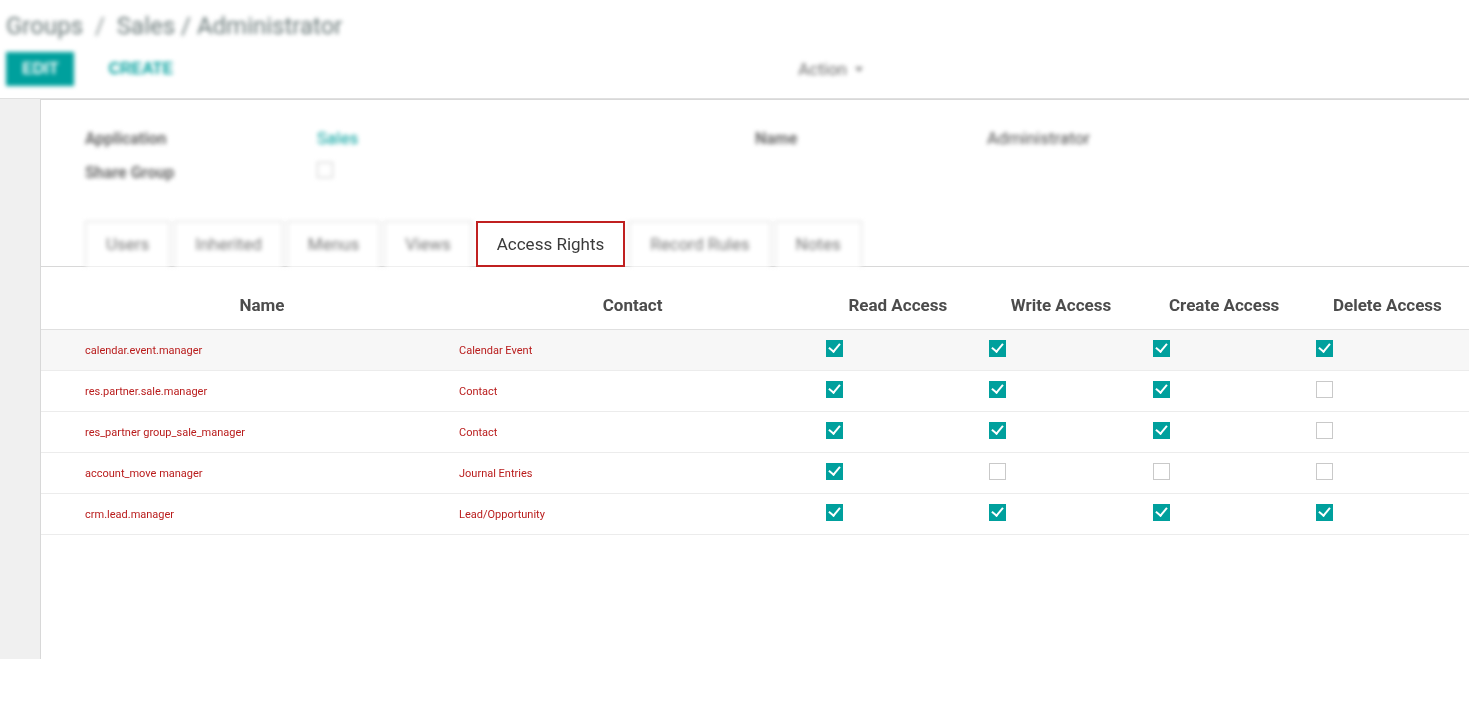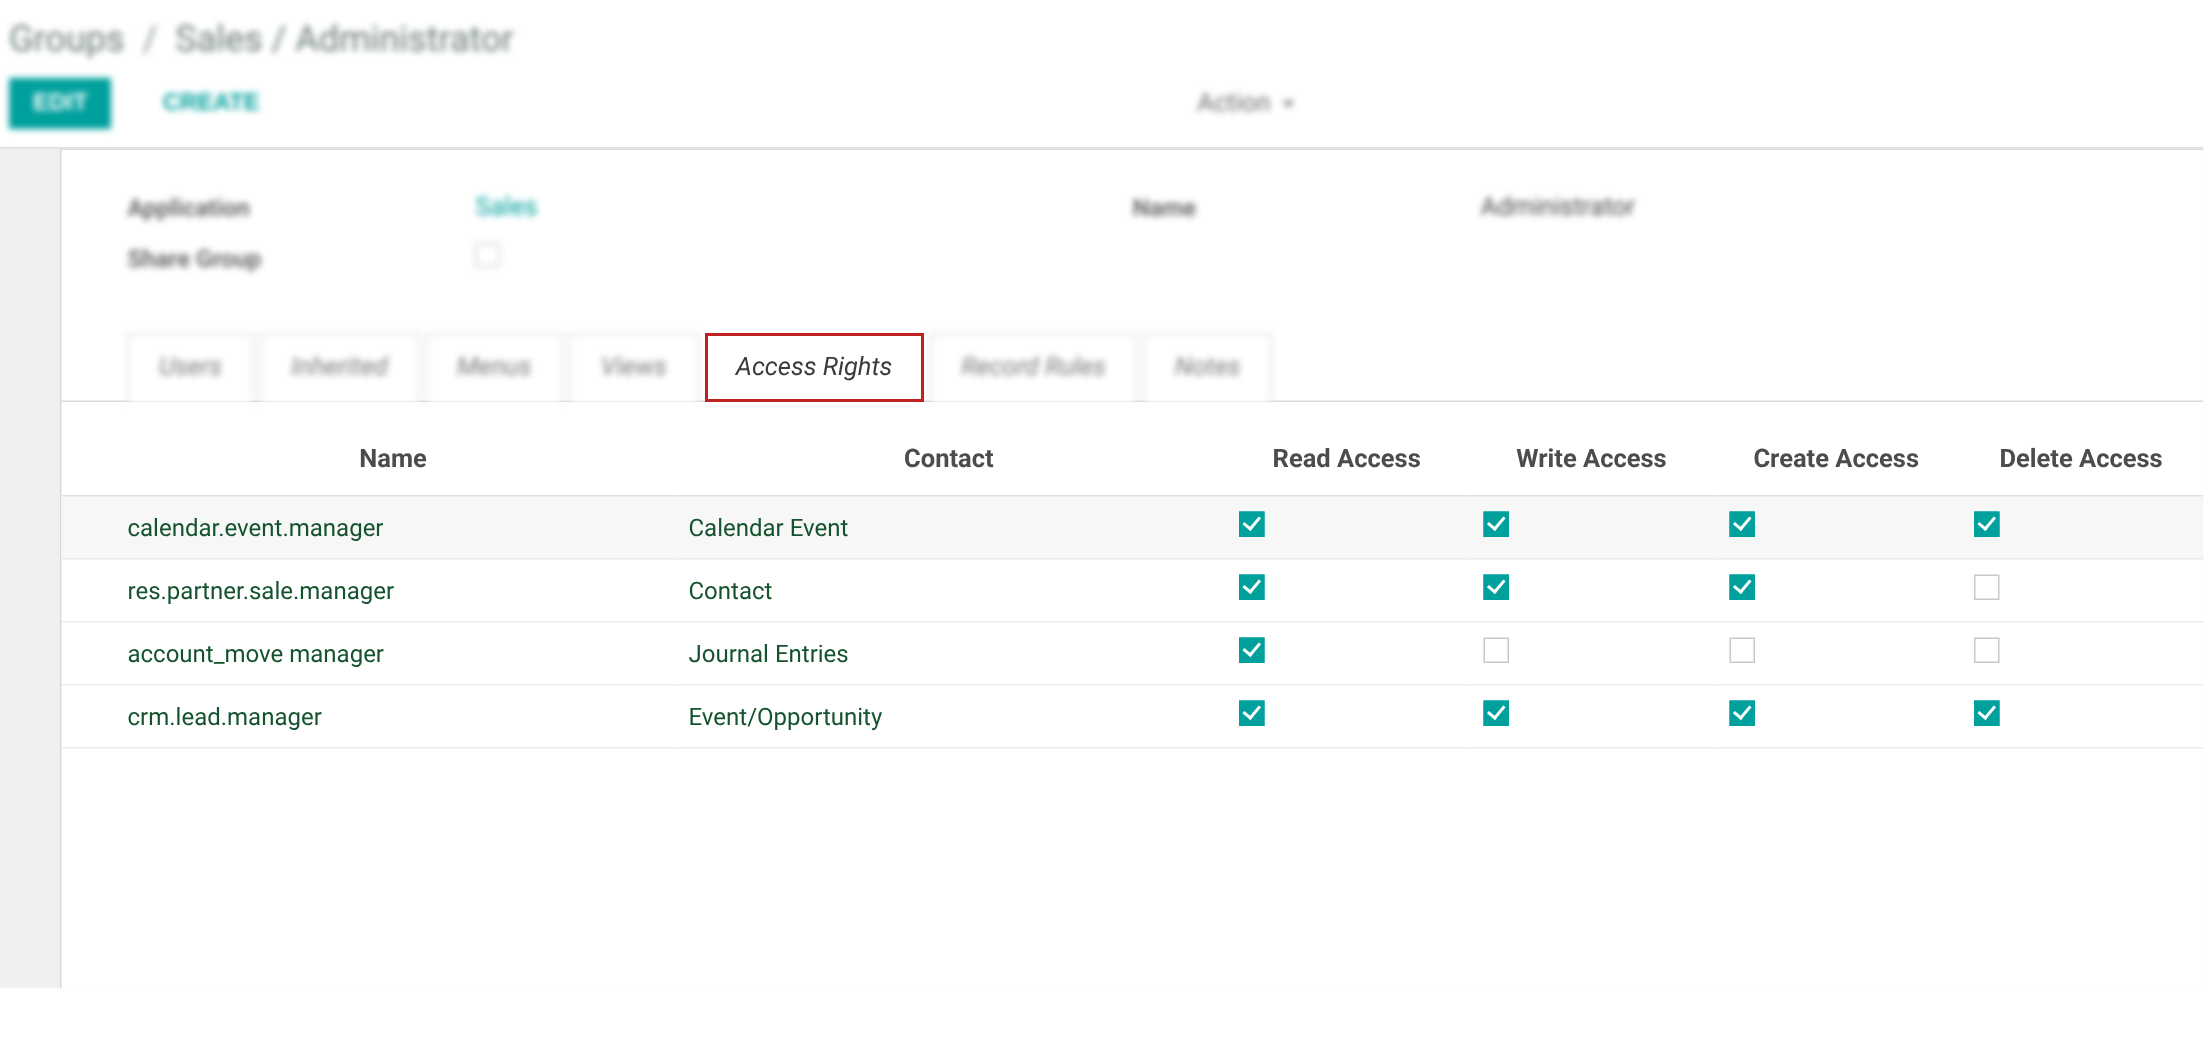--- a/index.html
+++ b/index.html
@@ -88,21 +88,20 @@
     width: 16px; height: 16px;
     border: 1px solid #c9c9c9;
     display: inline-block;
     background: #fff;
   }
 
   .tabs {
     display: flex;
     padding: 0 0 0 44px;
     border-bottom: 1px solid #d8d8d8;
-    font-style: italic;
   }
   .tab {
     padding: 12px 20px;
     border: 1px solid #d8d8d8;
     border-bottom: none;
     margin-right: 4px;
     background: #fff;
     color: #7a7a7a;
     font-size: 17px;
     cursor: pointer;
@@ -127,22 +126,22 @@
     text-align: center;
     font-size: 17px;
     font-weight: 700;
     color: #4c4c4c;
     padding: 28px 10px 14px 10px;
     border-bottom: 1px solid #e0e0e0;
   }
   thead th.check-col { text-align: center; }
   tbody td {
     padding: 10px 10px;
-    font-size: 16px;
-    color: #14532d;
+    font-size: 11px;
+    color: #b91c1c;
     border-bottom: 1px solid #ececec;
   }
   tbody tr:nth-child(1) td { background: #f7f7f7; }
   th:first-child, td:first-child { padding-left: 44px; }
   .col-name { width: 400px; }
   .col-object { width: 360px; }
   .col-check { width: 160px; }
 
   .cb {
     width: 17px; height: 17px;
@@ -240,30 +239,38 @@
             </tr>
             <tr>
               <td>res.partner.sale.manager</td>
               <td>Contact</td>
               <td><span class="cb checked"></span></td>
               <td><span class="cb checked"></span></td>
               <td><span class="cb checked"></span></td>
               <td><span class="cb unchecked"></span></td>
             </tr>
             <tr>
+              <td>res_partner group_sale_manager</td>
+              <td>Contact</td>
+              <td><span class="cb checked"></span></td>
+              <td><span class="cb checked"></span></td>
+              <td><span class="cb checked"></span></td>
+              <td><span class="cb unchecked"></span></td>
+            </tr>
+            <tr>
               <td>account_move manager</td>
               <td>Journal Entries</td>
               <td><span class="cb checked"></span></td>
               <td><span class="cb unchecked"></span></td>
               <td><span class="cb unchecked"></span></td>
               <td><span class="cb unchecked"></span></td>
             </tr>
             <tr>
               <td>crm.lead.manager</td>
-              <td>Event/Opportunity</td>
+              <td>Lead/Opportunity</td>
               <td><span class="cb checked"></span></td>
               <td><span class="cb checked"></span></td>
               <td><span class="cb checked"></span></td>
               <td><span class="cb checked"></span></td>
             </tr>
           </tbody>
       </table>
     </div>
   </div>
 </div>

